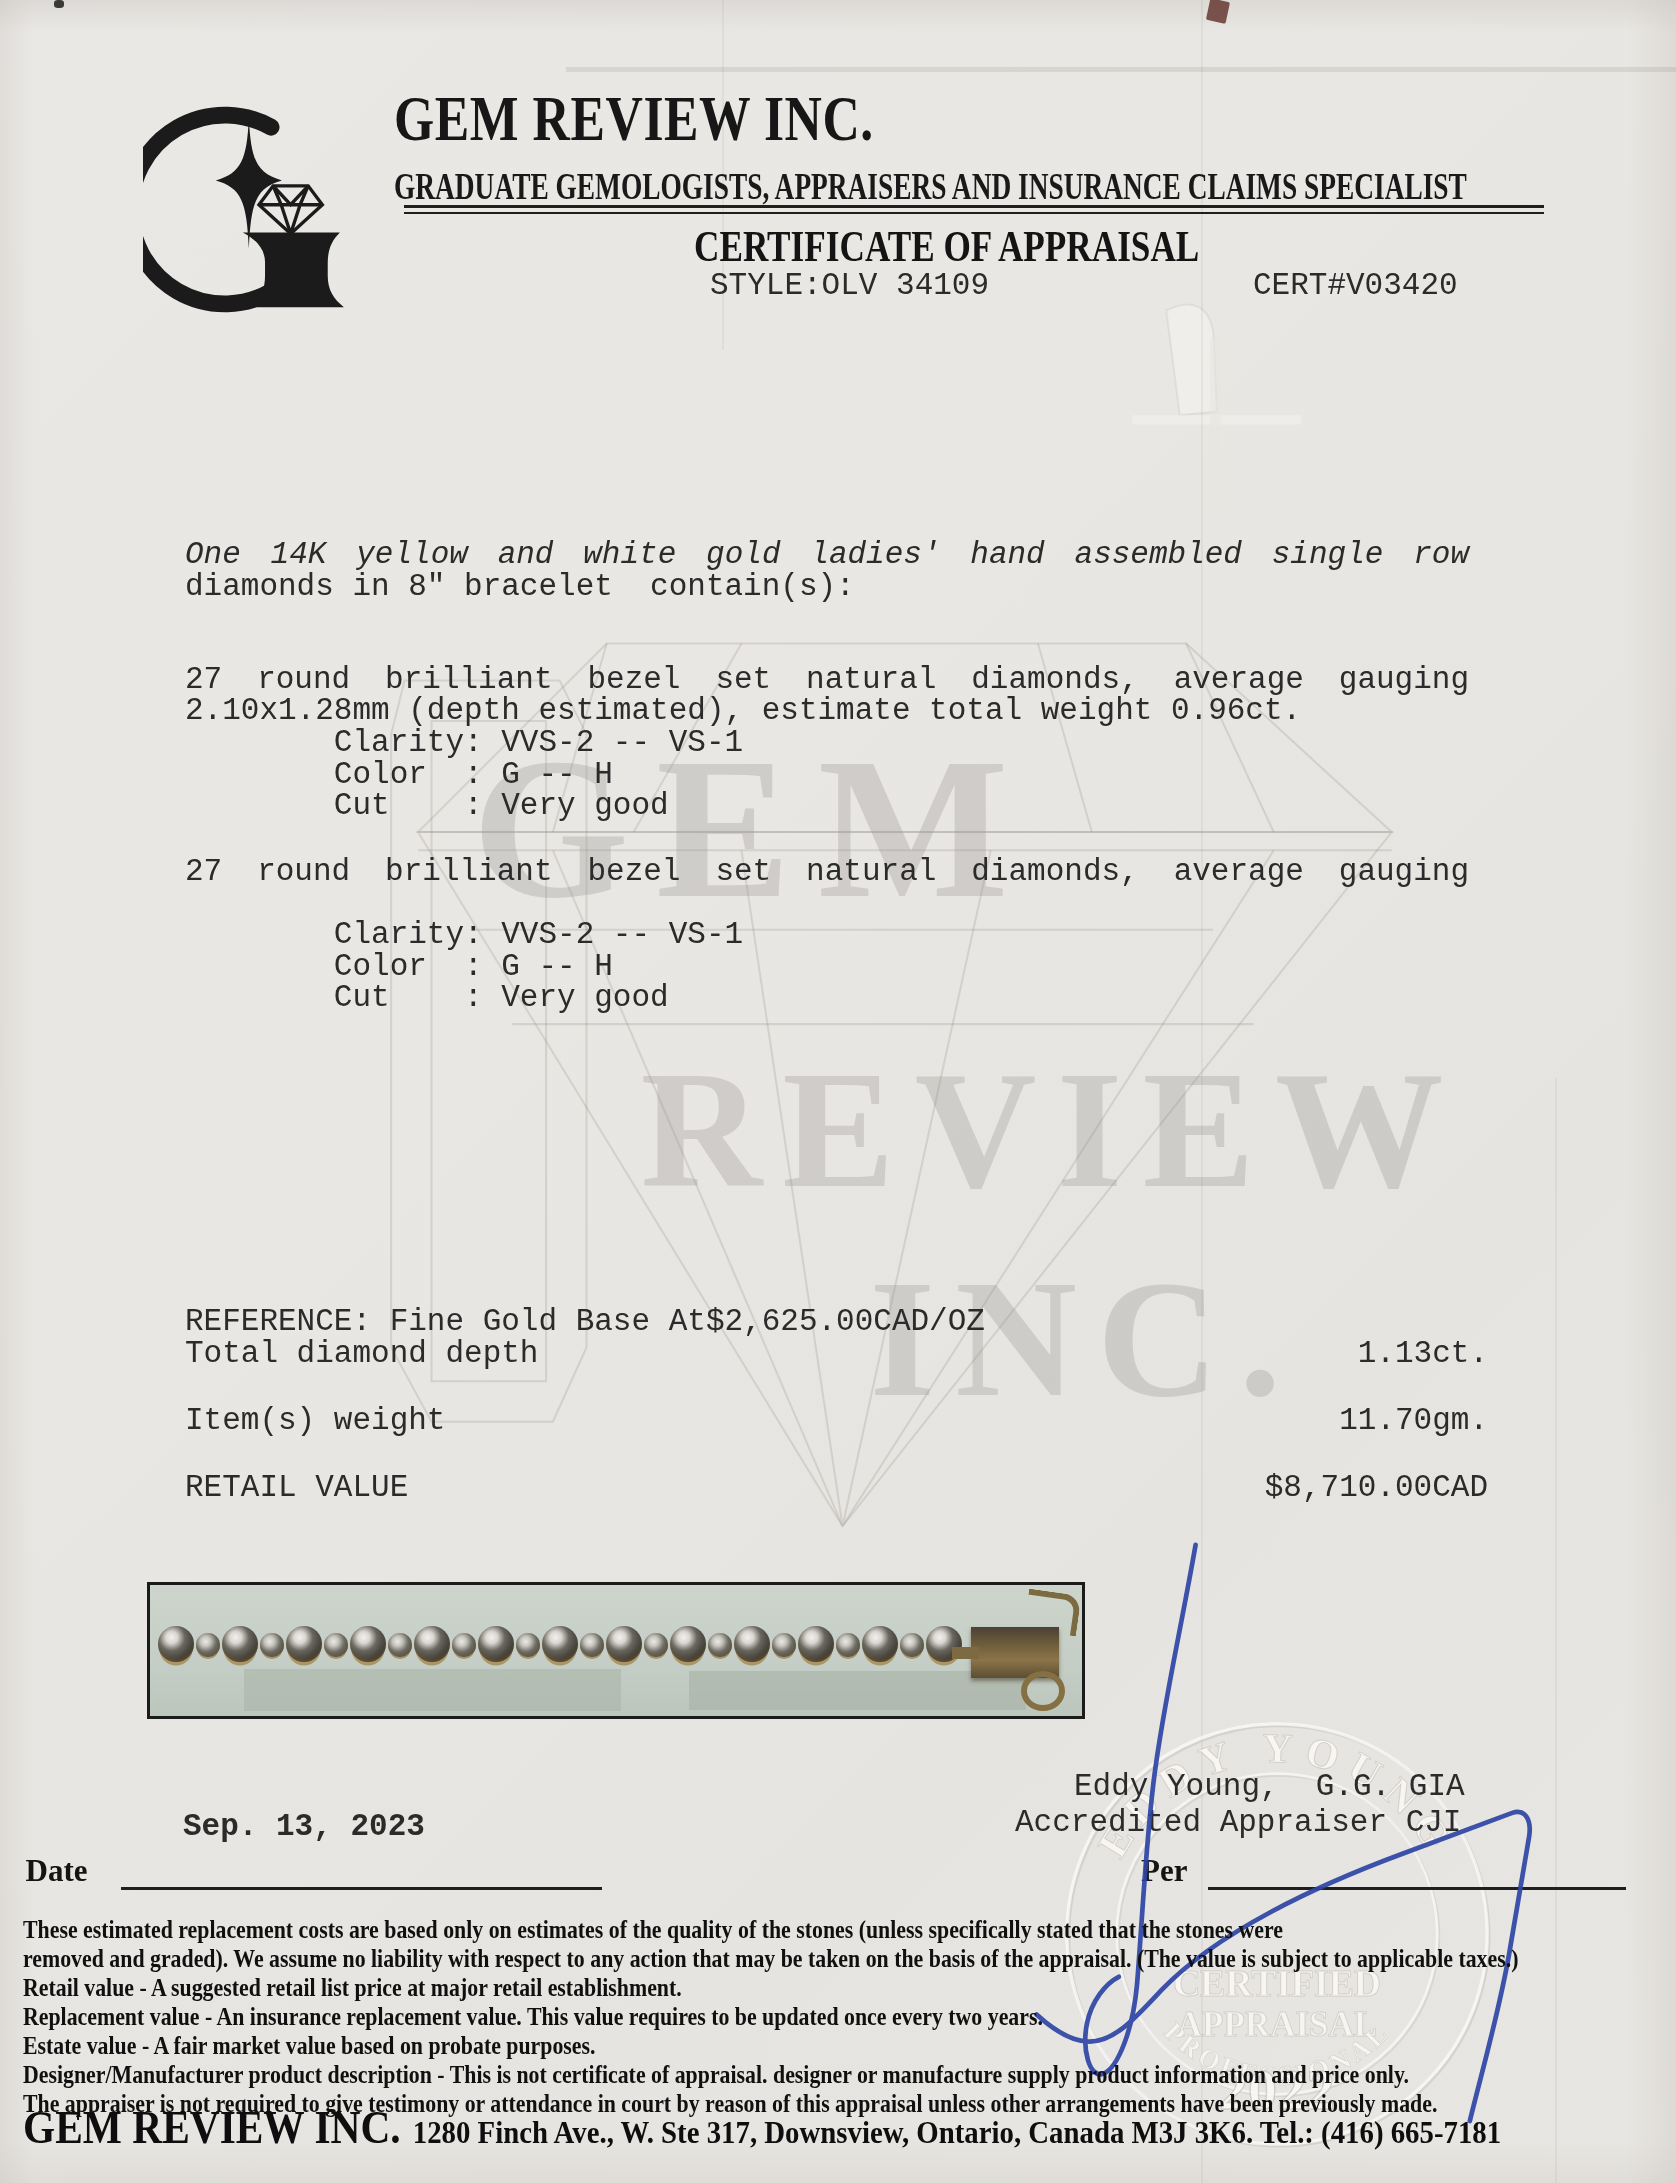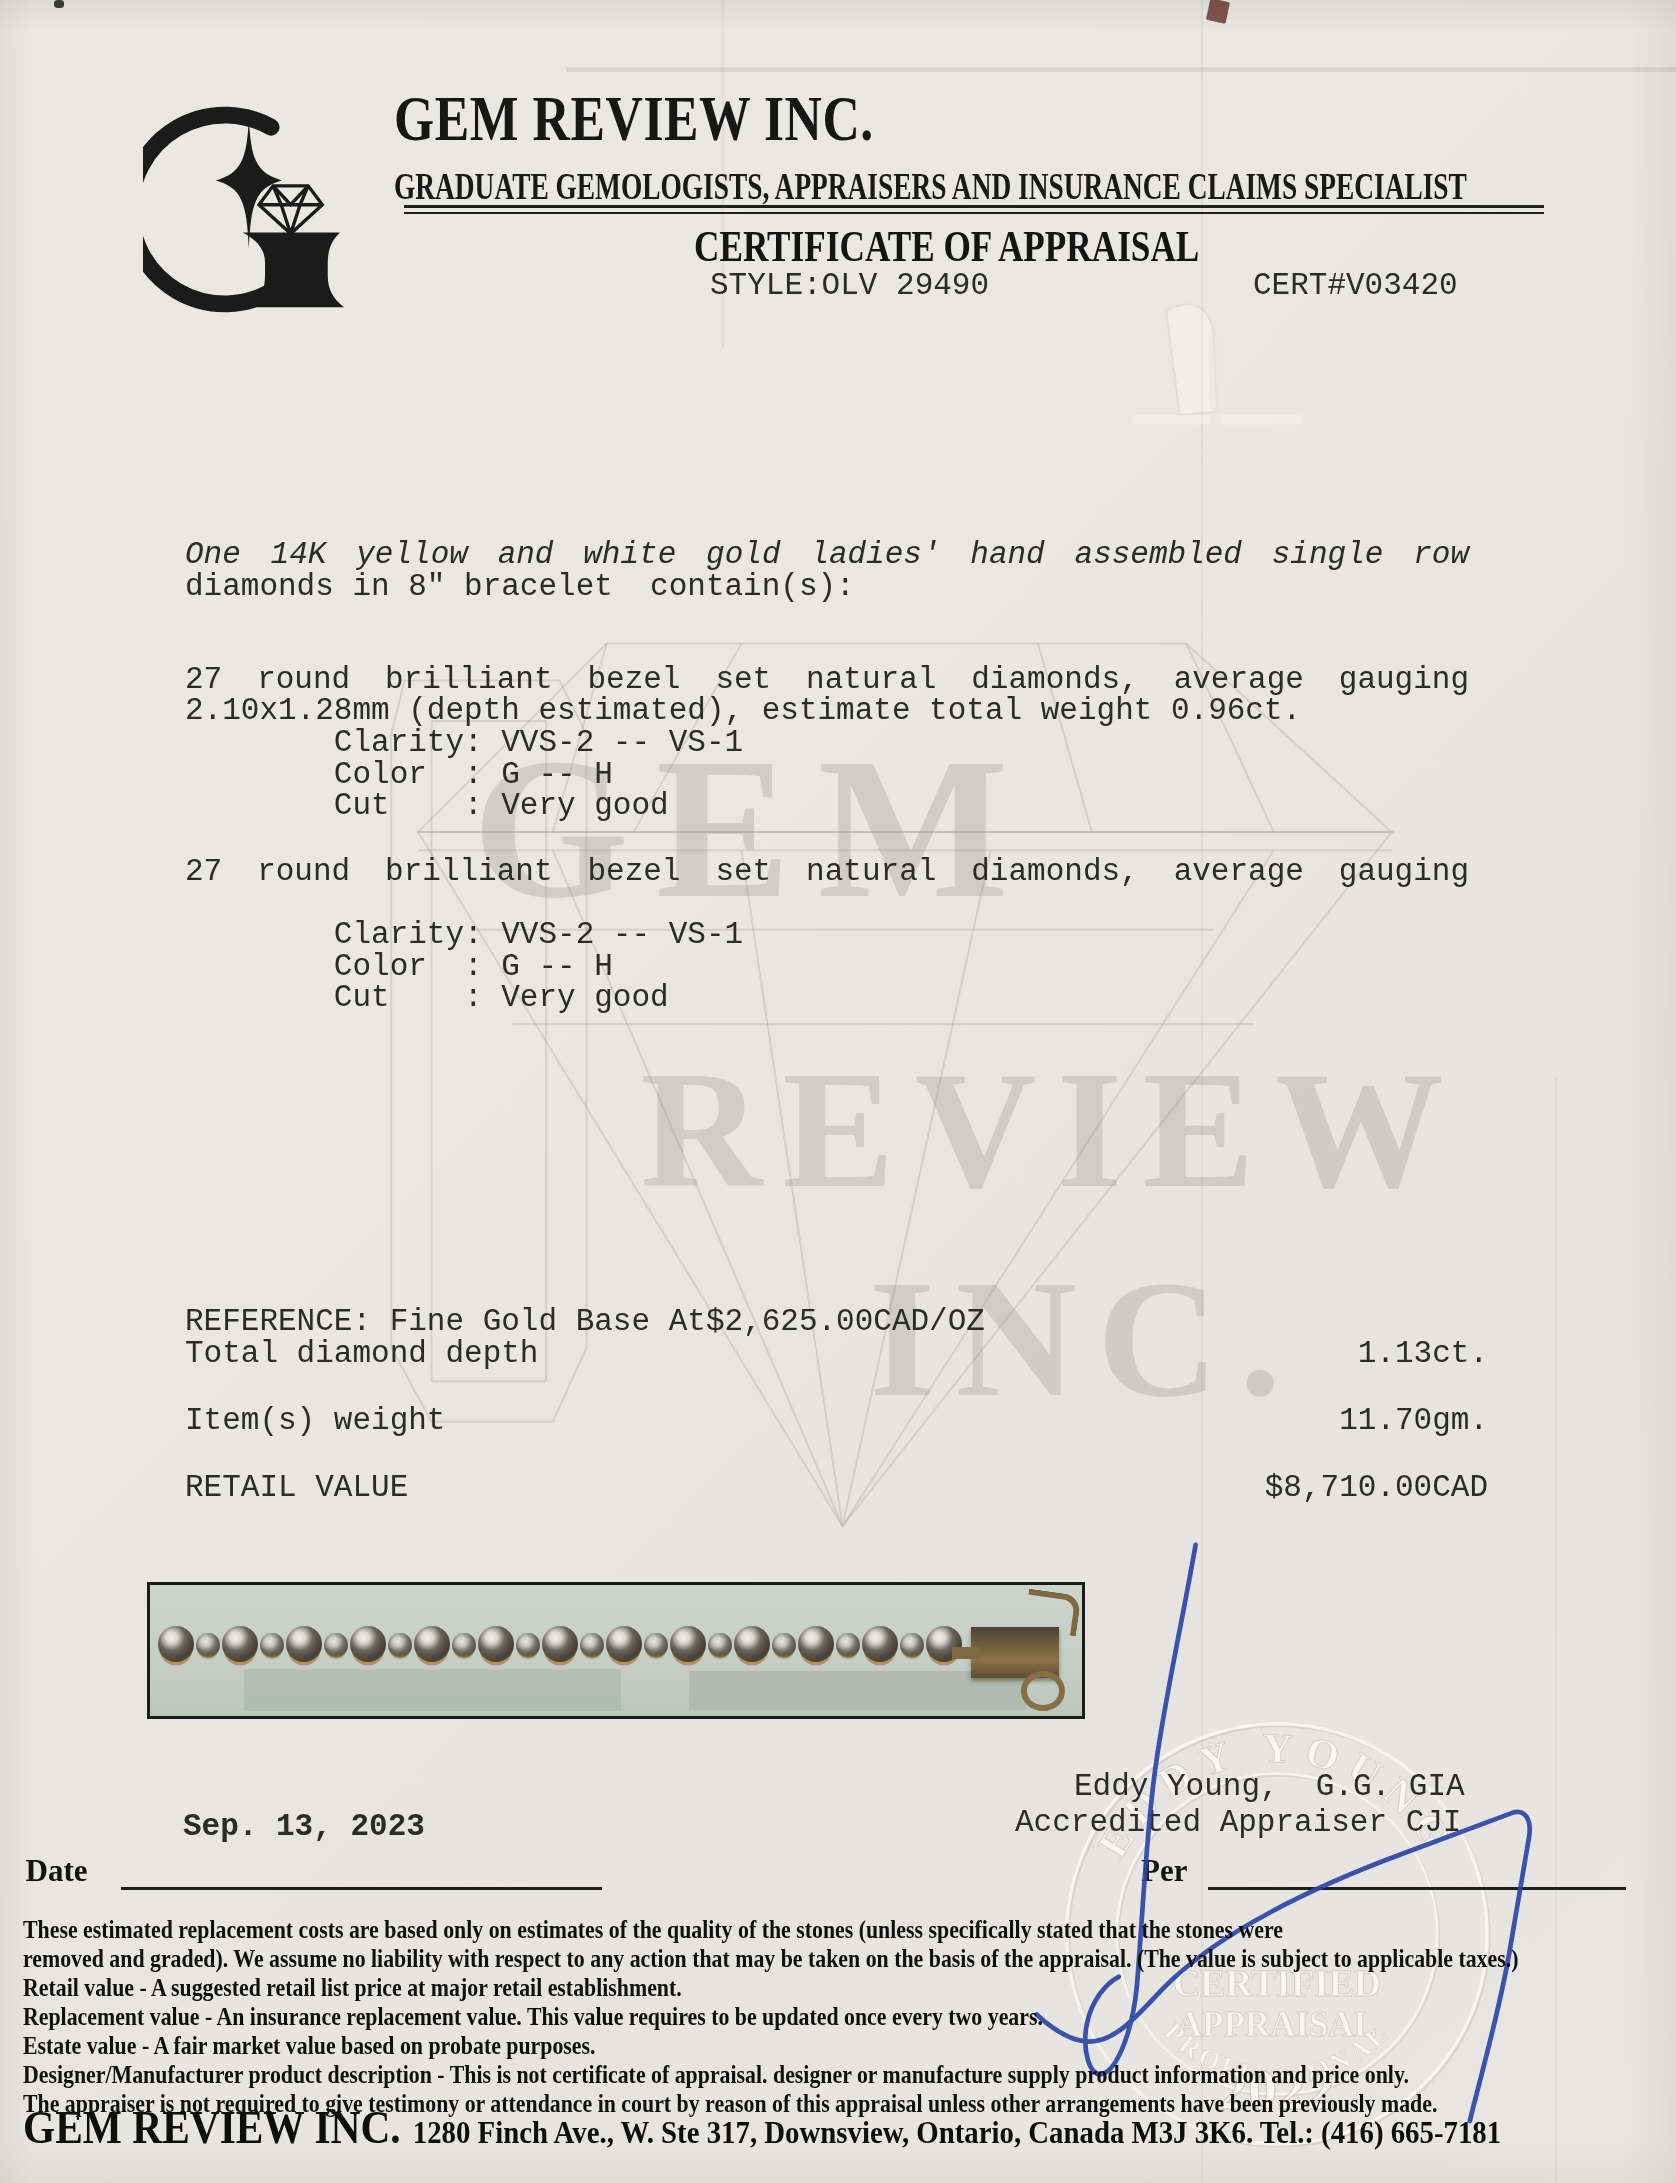--- a/index.html
+++ b/index.html
@@ -109,21 +109,21 @@
     </g>
 
     <path d="M148 208 L292 208 C279 221 274 234 274 254 L274 272 C274 294 283 307 298 319 L162 319 C175 305 181 292 181 272 L181 252 C181 232 166 217 148 208 Z" fill="#1b1b1b"></path>
   </svg>
 
   <div class="abs company-title" style="left:394px;top:86px;">GEM REVIEW INC.</div>
   <div class="abs tagline" style="left:394px;top:167px;">GRADUATE GEMOLOGISTS, APPRAISERS AND INSURANCE CLAIMS SPECIALIST</div>
   <div class="abs rule" style="left:404px;top:205px;width:1140px;height:2.7px;"></div>
   <div class="abs rule" style="left:404px;top:212px;width:1140px;height:2px;"></div>
   <div class="abs doc-title" style="left:694px;top:224px;">CERTIFICATE OF APPRAISAL</div>
-  <div class="abs mono" style="left:710px;top:270px;">STYLE:OLV 29490</div>
+  <div class="abs mono" style="left:710px;top:270px;">STYLE:OLV 34109</div>
   <div class="abs mono" style="left:1253px;top:270px;">CERT#V03420</div>
 
   <div class="abs mono jline" style="left:185px;top:539px;font-style:italic;">One 14K yellow and white gold ladies' hand assembled single row</div>
   <div class="abs mono" style="left:185px;top:571px;">diamonds in 8" bracelet  contain(s):</div>
 
   <div class="abs mono jline" style="left:185px;top:664px;">27 round brilliant bezel set natural diamonds, average gauging</div>
   <div class="abs mono" style="left:185px;top:695px;">2.10x1.28mm (depth estimated), estimate total weight 0.96ct.</div>
   <div class="abs mono" style="left:185px;top:727px;">        Clarity: VVS-2 -- VS-1</div>
   <div class="abs mono" style="left:185px;top:759px;">        Color  : G -- H</div>
   <div class="abs mono" style="left:185px;top:790px;">        Cut    : Very good</div>

